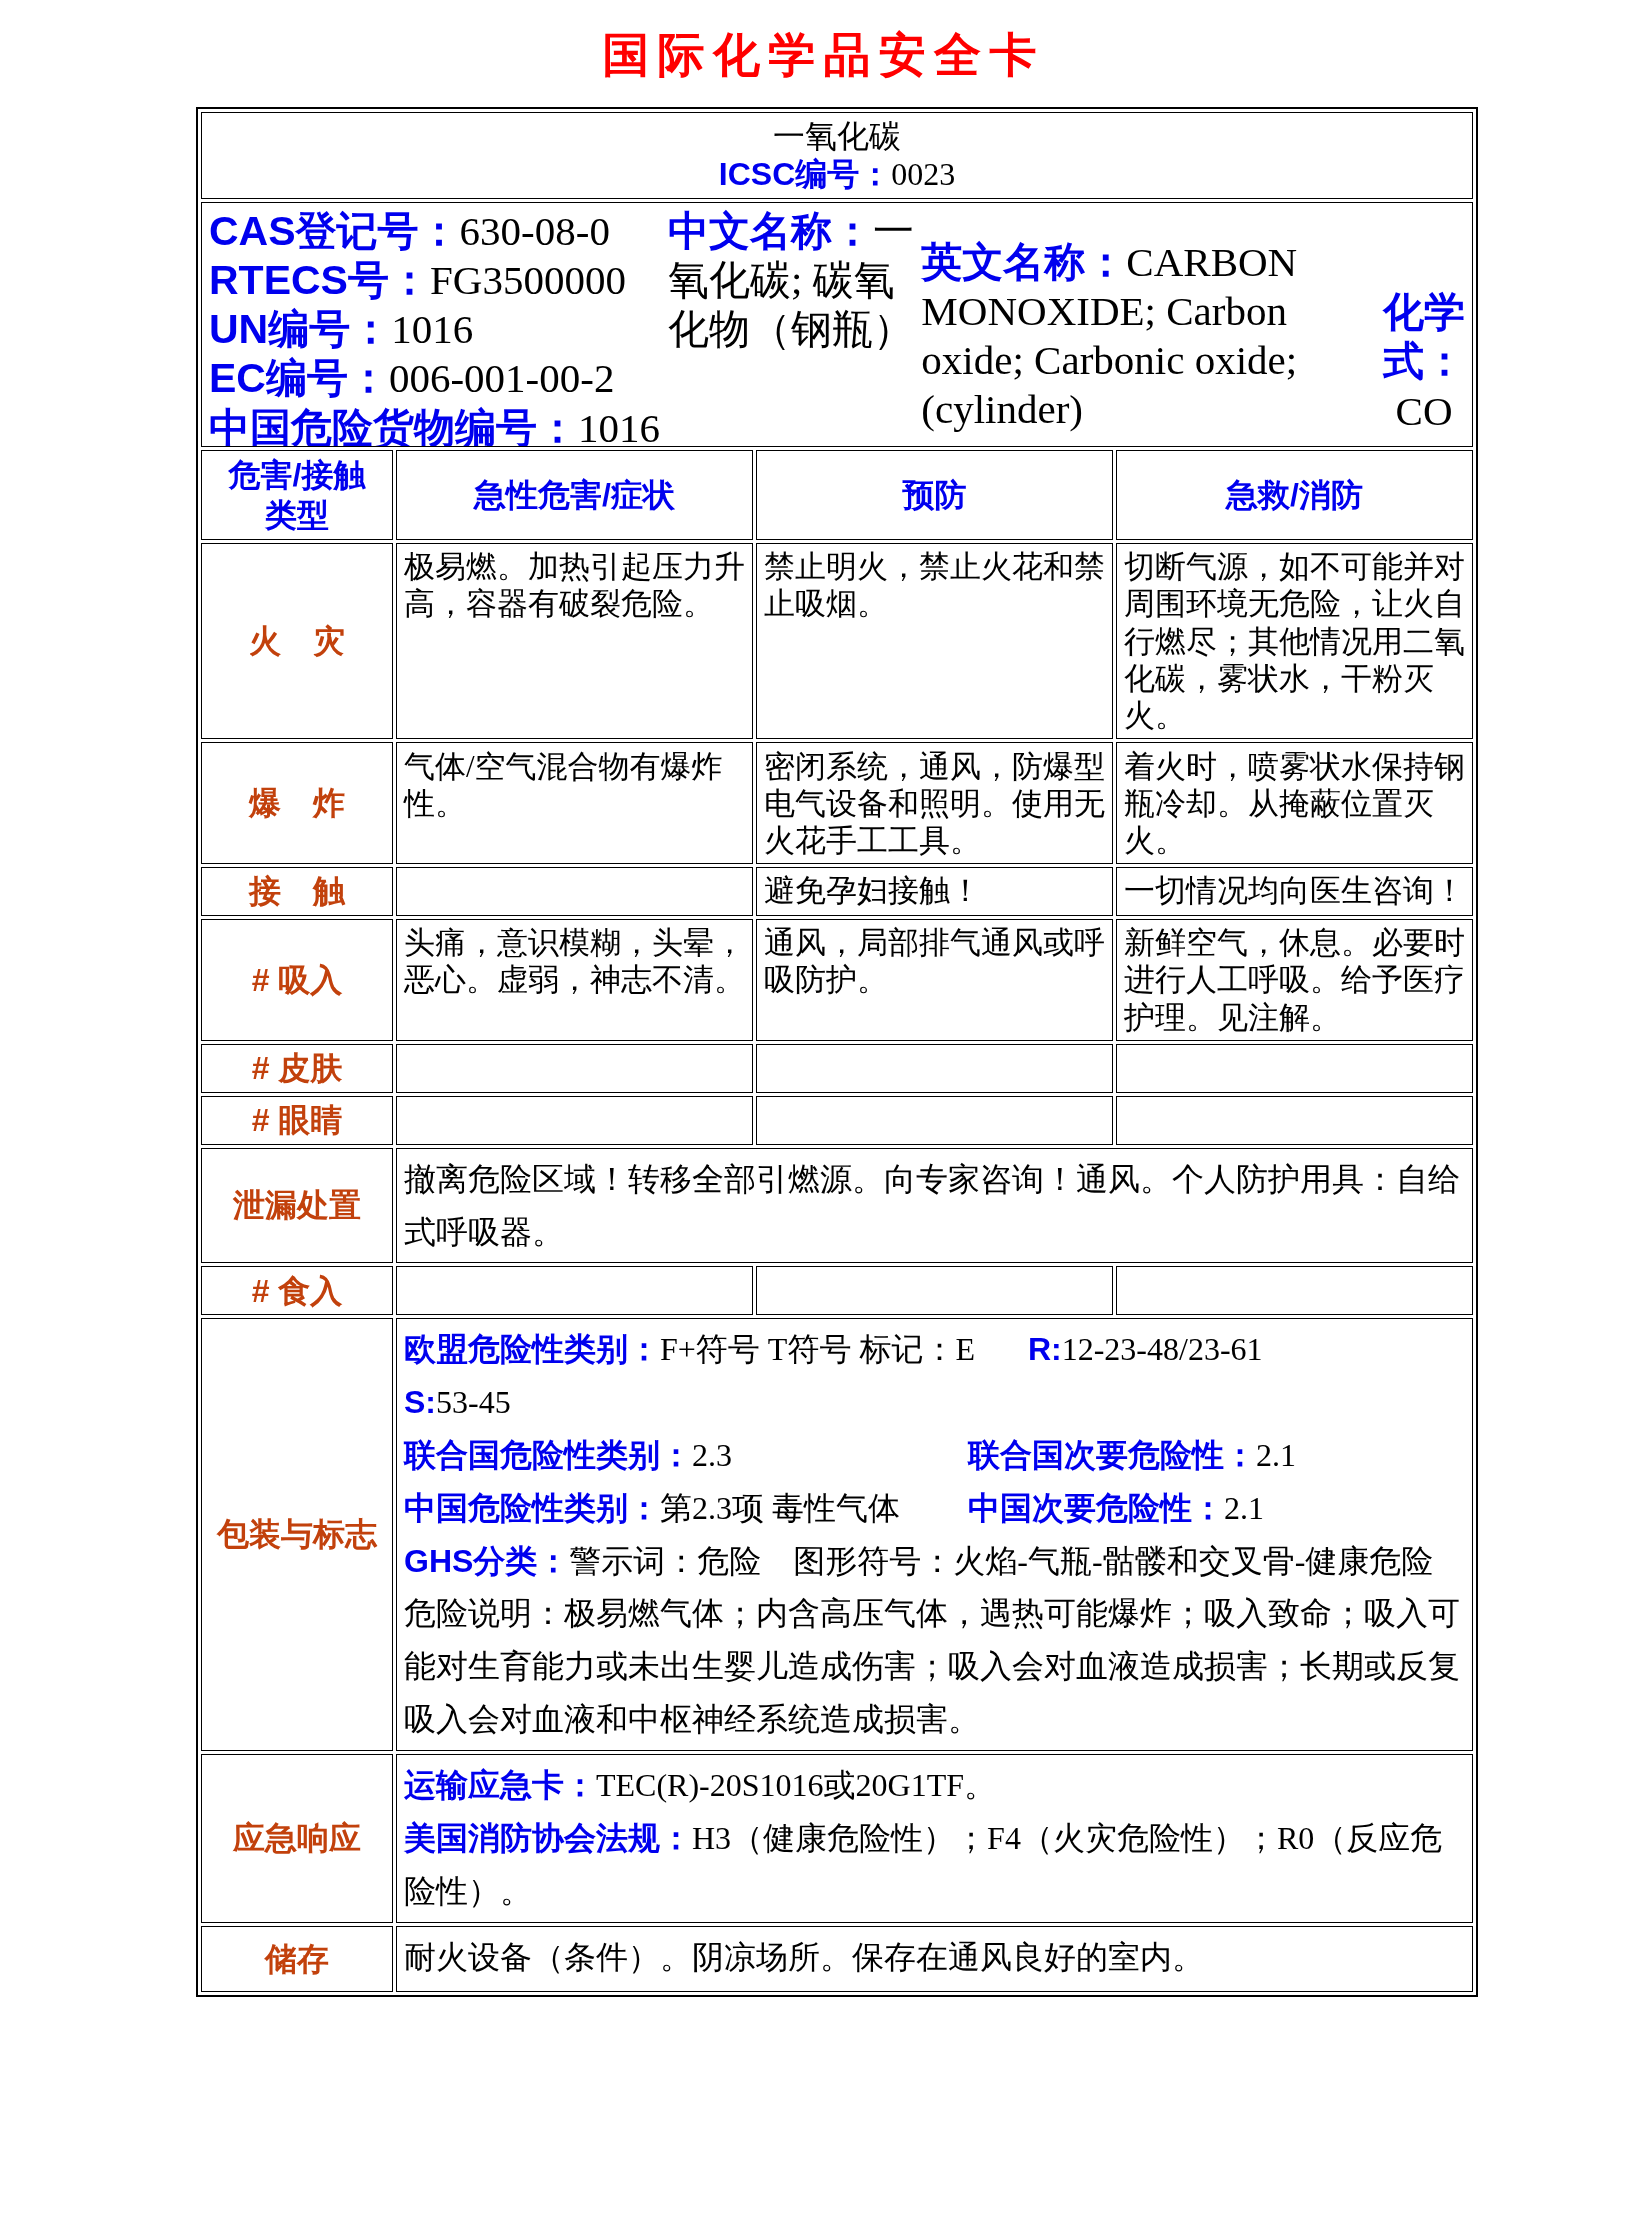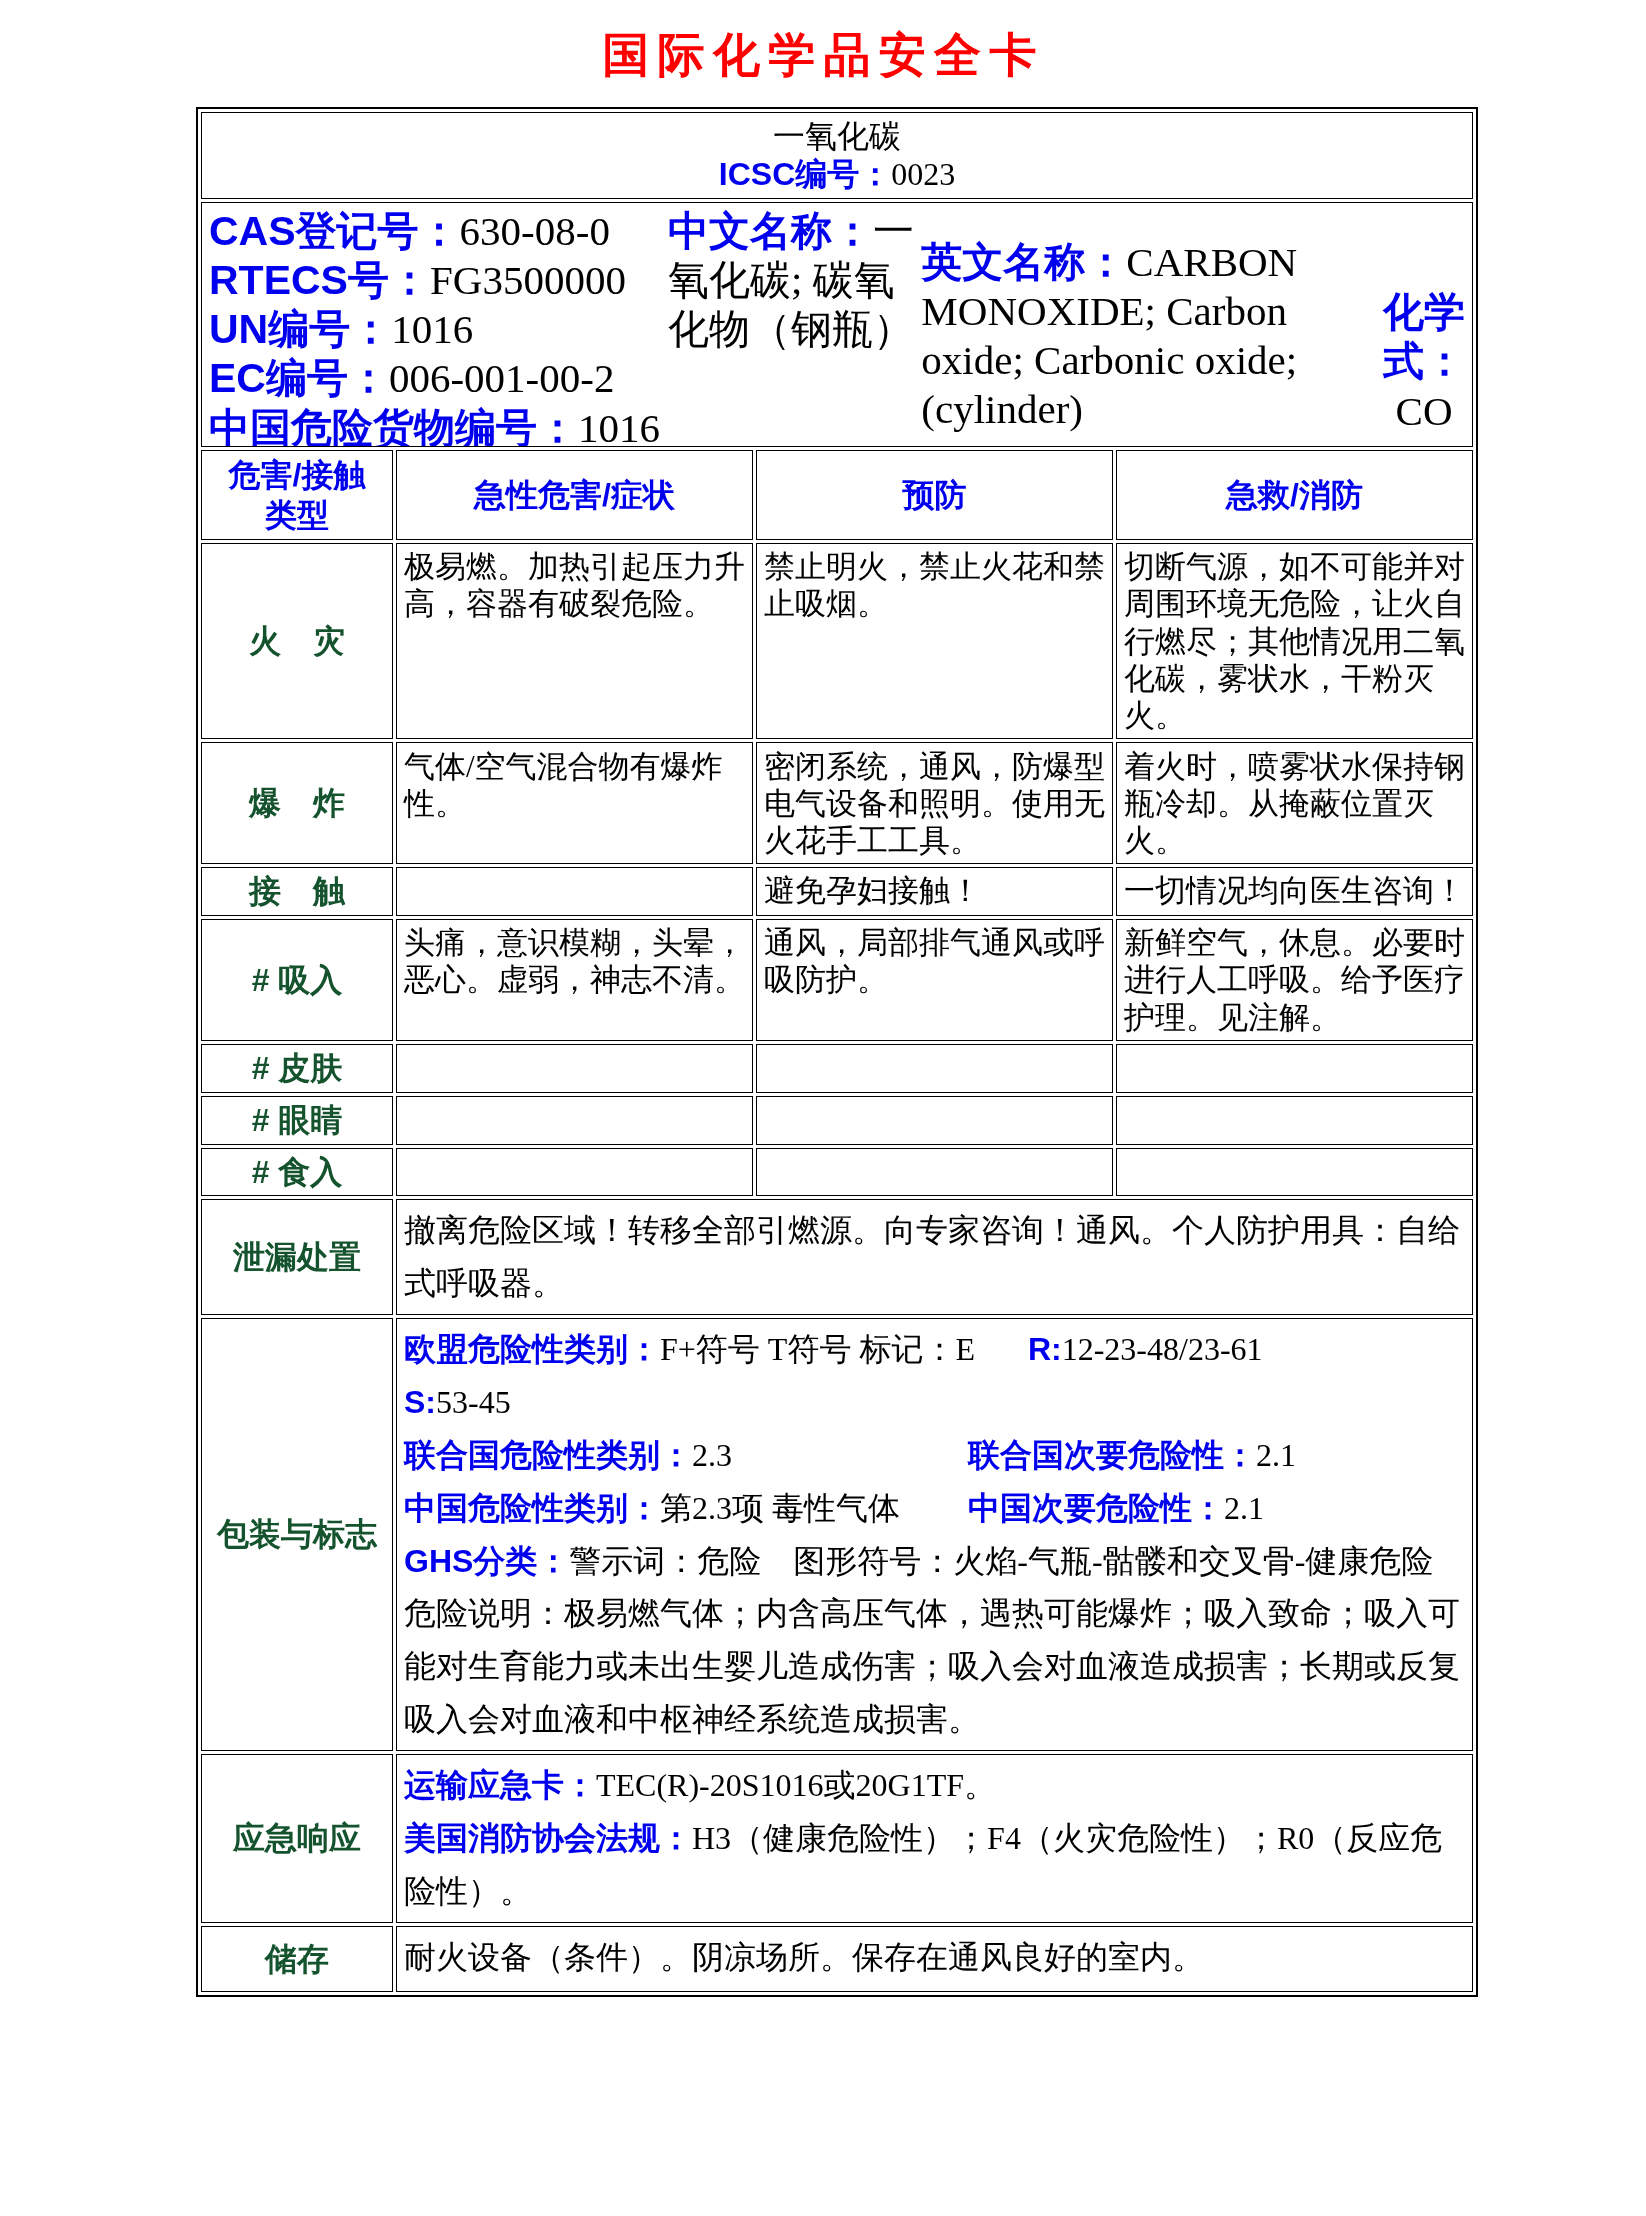--- a/index.html
+++ b/index.html
@@ -49,21 +49,21 @@
   .id-right .en-block{margin-top:31px;}
   .id-right .formula-block{margin-top:auto;text-align:center;}
   
   td.hz-head{
     height:89px;vertical-align:middle;text-align:center;
     color:#0000ee;font-weight:bold;font-size:32px;
     font-family:"Liberation Sans","DejaVu Sans",sans-serif;line-height:1.25;
   }
   td.row-label{
     vertical-align:middle;text-align:center;
-    color:#14532d;font-weight:bold;font-size:32px;
+    color:#c2410c;font-weight:bold;font-size:32px;
     font-family:"Liberation Sans","DejaVu Sans",sans-serif;
   }
   td.empty-cell{height:42px;}
   
   td.wide-cell{font-size:32px;line-height:1.65;}
   .pk-col1{display:inline-block;min-width:556px;}
   .gap-lg{margin-right:45px;}
   td.storage-cell{height:66px;}
 </style>
 </head>
@@ -157,32 +157,32 @@
     </tr>
 
     <tr>
       <td class="row-label empty-cell"># 眼睛</td>
       <td class="empty-cell"></td>
       <td class="empty-cell"></td>
       <td class="empty-cell"></td>
     </tr>
 
     <tr>
-      <td class="row-label empty-cell"># 食入</td>
-      <td class="empty-cell"></td>
-      <td class="empty-cell"></td>
-      <td class="empty-cell"></td>
-    </tr>
-
-    <tr>
       <td class="row-label">泄漏处置</td>
       <td colspan="3" class="wide-cell">撤离危险区域！转移全部引燃源。向专家咨询！通风。个人防护用具：自给式呼吸器。</td>
     </tr>
 
     <tr>
+      <td class="row-label empty-cell"># 食入</td>
+      <td class="empty-cell"></td>
+      <td class="empty-cell"></td>
+      <td class="empty-cell"></td>
+    </tr>
+
+    <tr>
       <td class="row-label">包装与标志</td>
       <td colspan="3" class="wide-cell">
         <div>
           <span class="gap-lg"><span class="blue">欧盟危险性类别：</span><span>F+符号 T符号 标记：E</span></span>
           <span class="blue">R:</span><span>12-23-48/23-61</span>
         </div>
         <div>
           <span class="blue">S:</span><span>53-45</span>
         </div>
         <div>

